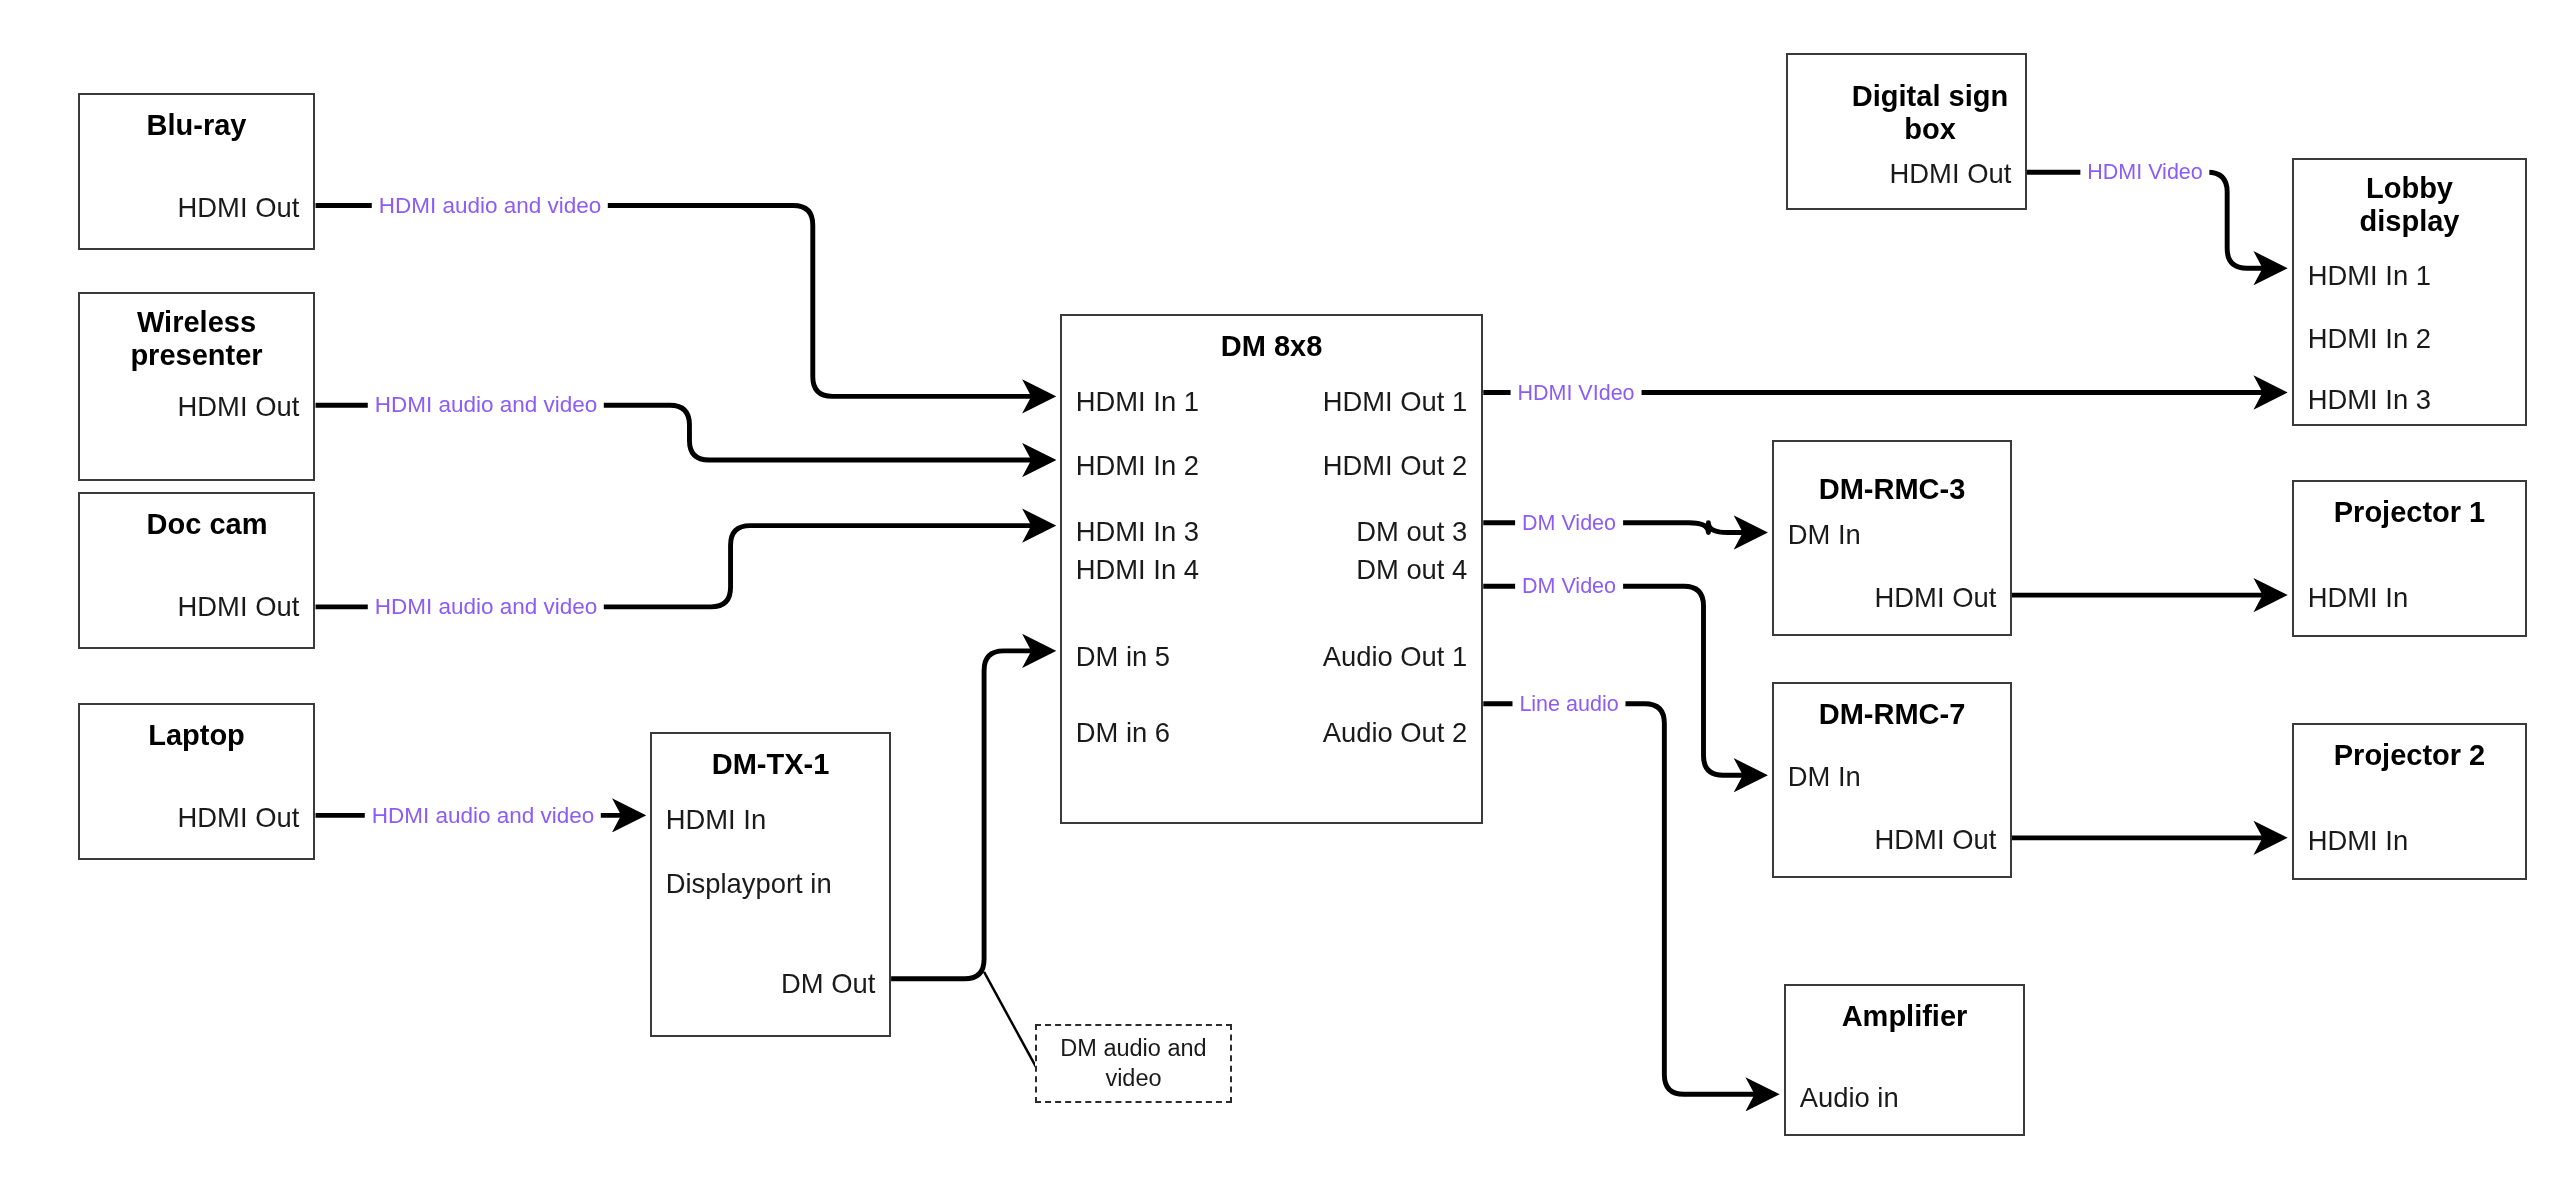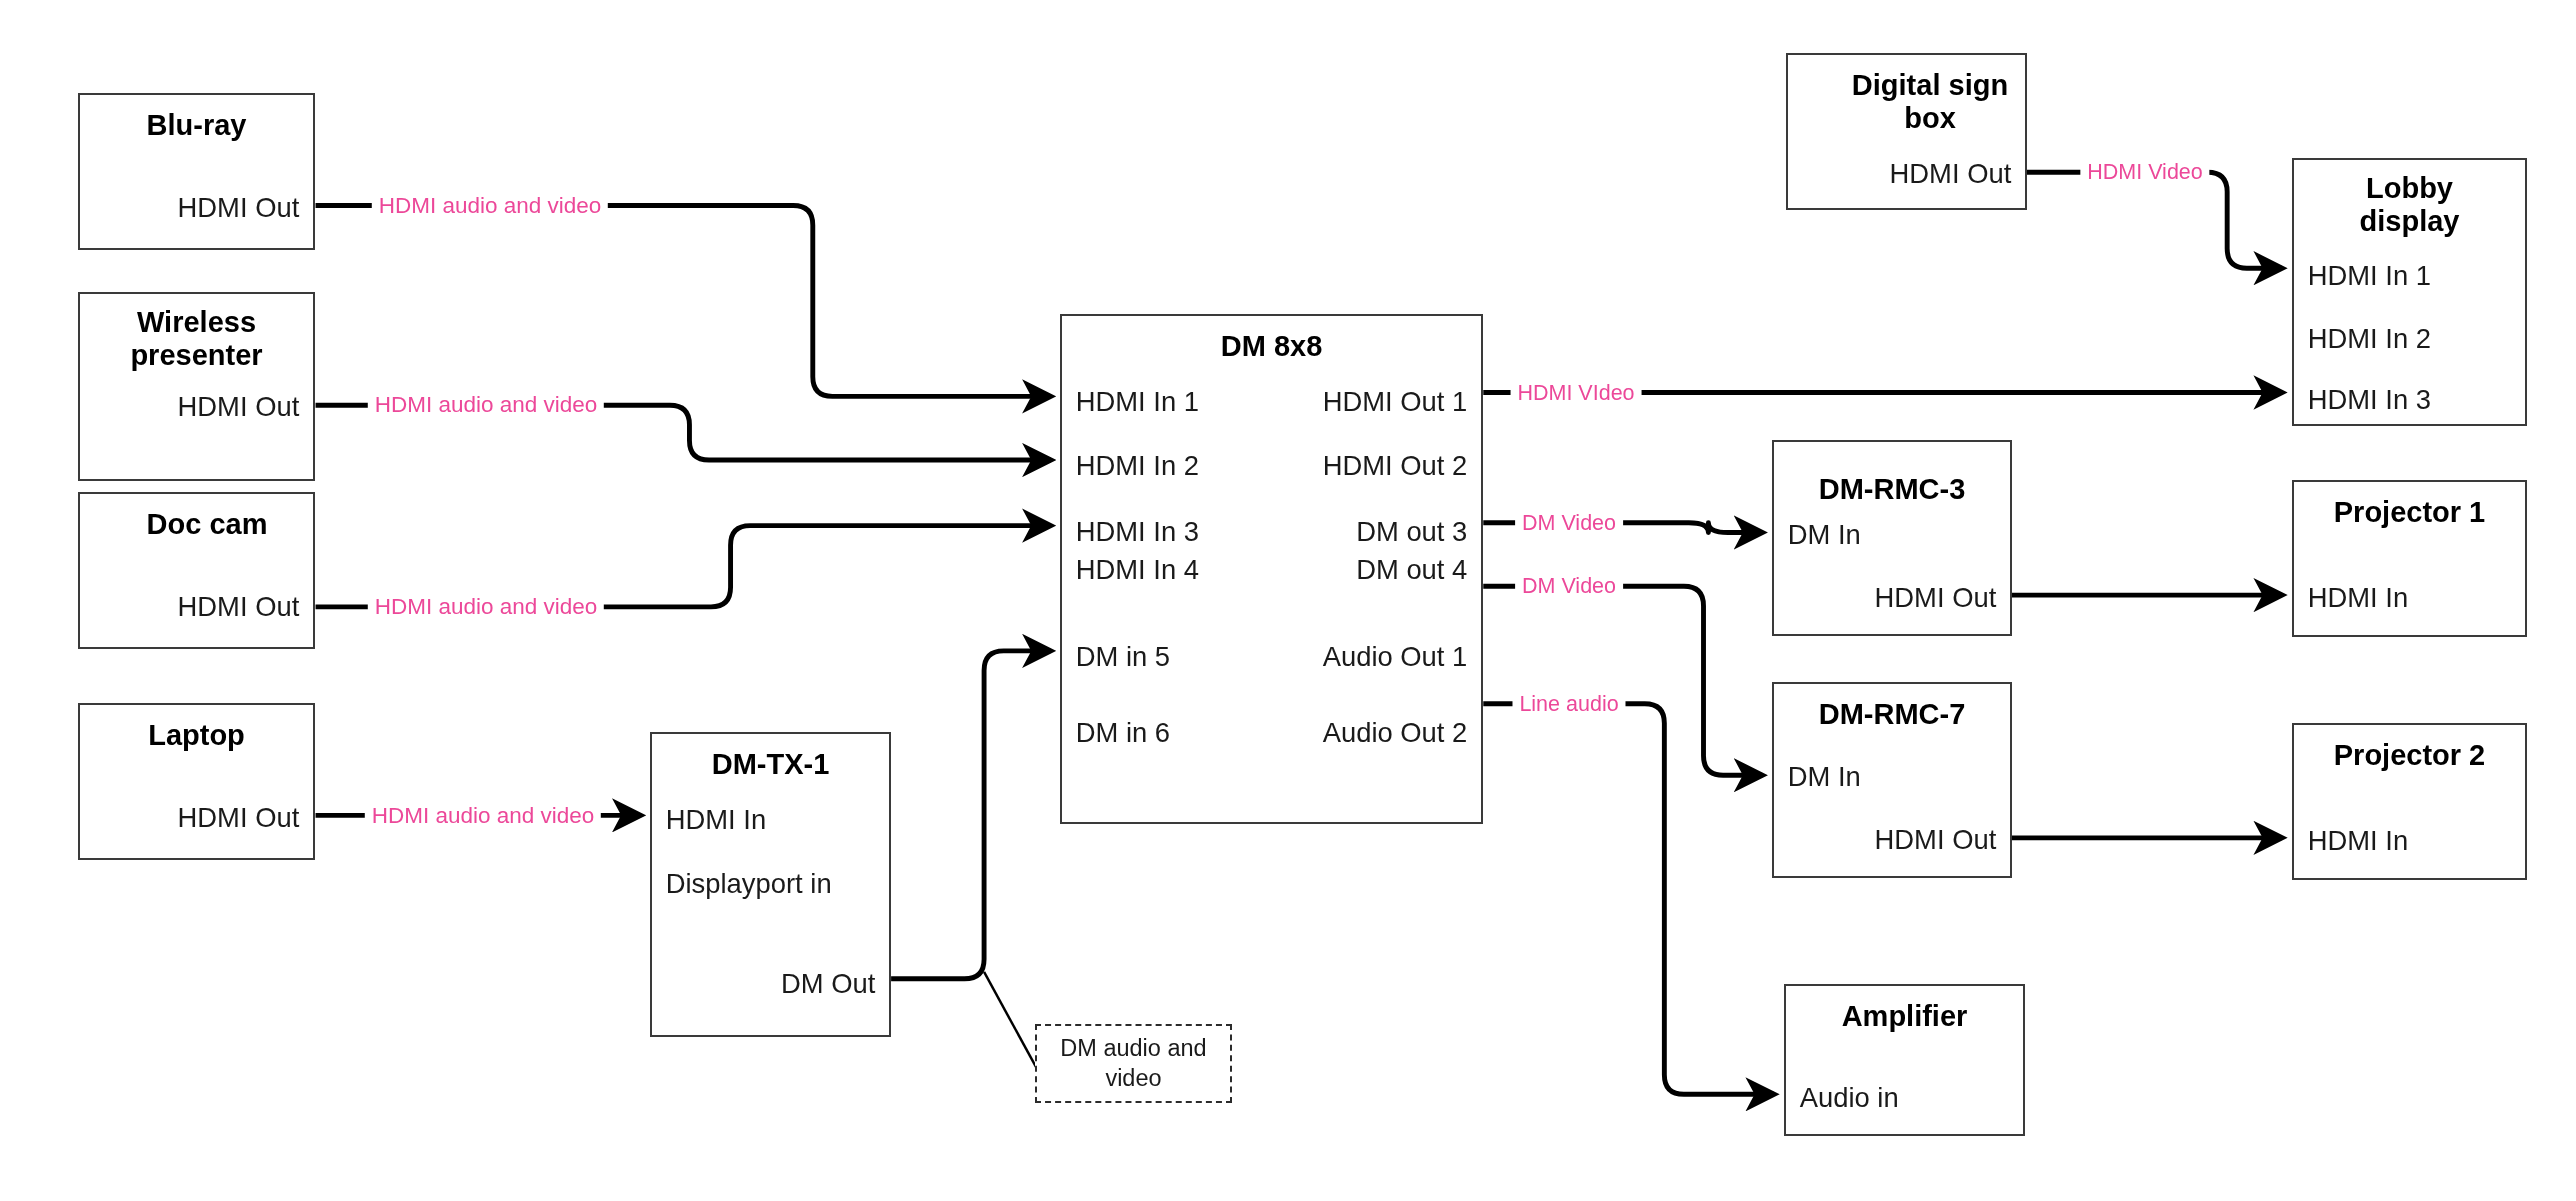--- a/index.html
+++ b/index.html
@@ -58,21 +58,21 @@
   .callout-text {
     font-size: 23.5px;
     color: #1a1a1a;
     text-align: center;
     line-height: 1.25;
     white-space: pre-line;
   }
   .wire-label {
     position: absolute;
     font-size: 22.5px;
-    color: #ec4899;
+    color: #8b5cf6;
     background: #ffffff;
     padding: 0 6.9px;
     white-space: nowrap;
     transform: translate(-50%, -50%);
     z-index: 6;
   }
   .wire-label.small { font-size: 21.5px; }
 </style>
 </head>
 <body>
@@ -155,21 +155,21 @@
 
     <div class="port right" style="top:72px;">HDMI Out 1</div>
     <div class="port right" style="top:136px;">HDMI Out 2</div>
     <div class="port right" style="top:202px;">DM out 3</div>
     <div class="port right" style="top:240px;">DM out 4</div>
     <div class="port right" style="top:327px;">Audio Out 1</div>
     <div class="port right" style="top:403px;">Audio Out 2</div>
   </div>
 
   <div class="node-box" style="left:1786px; top:53px; width:241px; height:157px;">
-    <div class="node-title" style="margin-top:14px;padding-left:47px;">Digital sign
+    <div class="node-title" style="margin-top:25px;padding-left:47px;">Digital sign
 box</div>
     <div class="port right" style="top:105px;">HDMI Out</div>
   </div>
 
   <div class="node-box" style="left:2292px; top:158px; width:235px; height:268px;">
     <div class="node-title" style="margin-top:11.7px;">Lobby
 display</div>
     <div class="port left" style="top:102px;">HDMI In 1</div>
     <div class="port left" style="top:165px;">HDMI In 2</div>
     <div class="port left" style="top:226px;">HDMI In 3</div>

